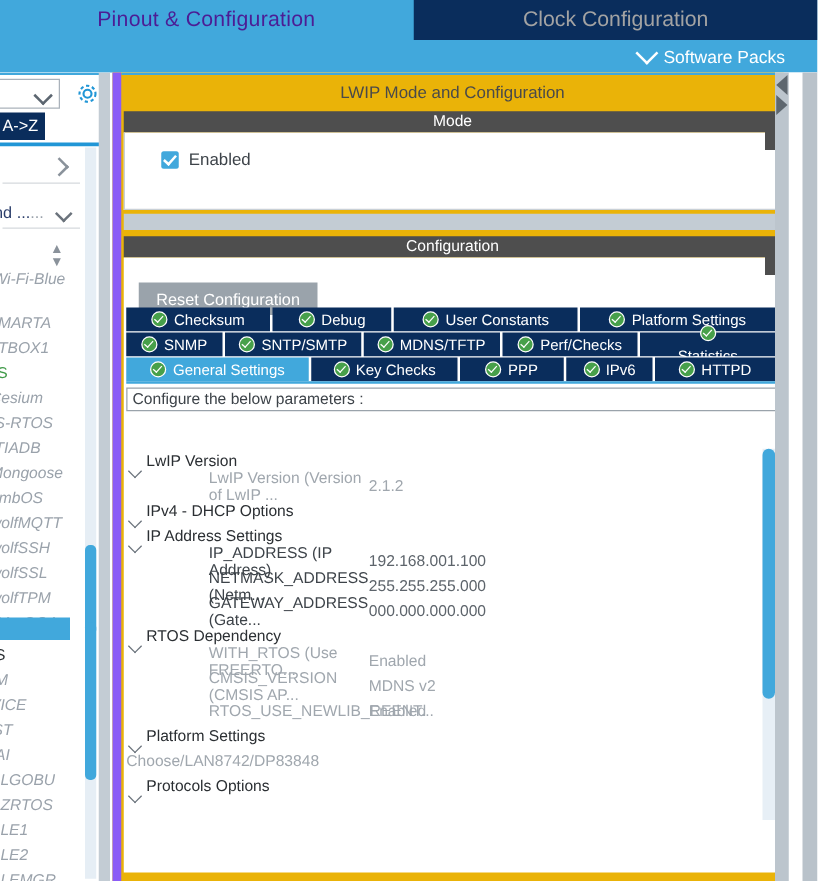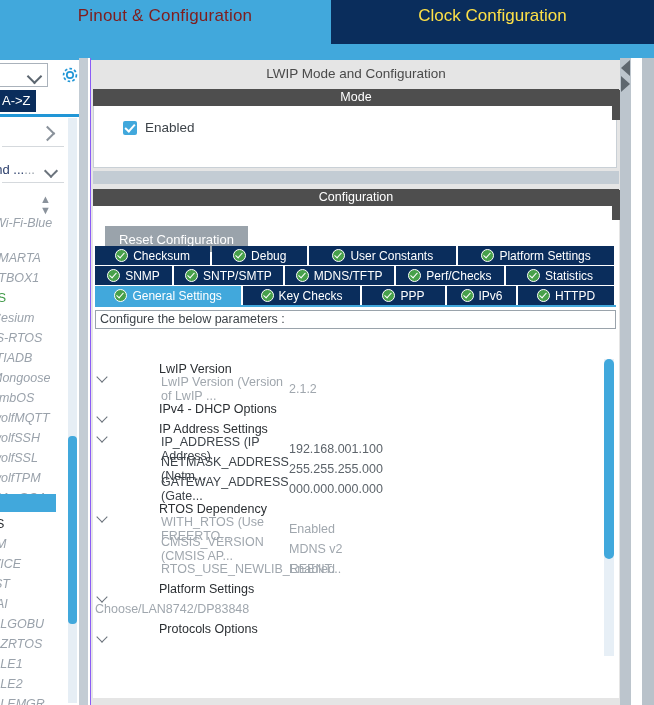--- a/index.html
+++ b/index.html
@@ -11,27 +11,27 @@
   }
   #app { position: relative; width: 654px; height: 705px; }
 
   
   .topbar {
     position: absolute; left: 0; top: 0; width: 654px; height: 58px;
     background: #41a8dc;
   }
   .tab-pinout {
     position: absolute; left: 0; top: 0; width: 330px; height: 32px;
-    background: #41a8dc; color: #7f1d1d;
+    background: #41a8dc; color: #4c1d95;
     font-size: 17px; line-height: 32px; text-align: center;
     letter-spacing: .2px;
   }
   .tab-clock {
-    position: absolute; left: 331px; top: 0; width: 323px; height: 44px;
-    background: #0a2d5c; color: #fde047;
+    position: absolute; left: 331px; top: 0; width: 323px; height: 32px;
+    background: #0a2d5c; color: #a3a3a3;
     font-size: 17px; line-height: 32px; text-align: center;
   }
   .softpacks {
     position: absolute; right: 26px; top: 33px; height: 24px;
     color: #ffffff; font-size: 14px; line-height: 24px;
     display: flex; align-items: center; gap: 7px;
   }
   .chev-down {
     display: inline-block; width: 11px; height: 11px;
     border-right: 2px solid #ffffff; border-bottom: 2px solid #ffffff;
@@ -96,21 +96,21 @@
   }
   .sb-scroll-thumb2 {
     position: absolute; left: 68px; top: 440px; width: 9px; height: 126px;
     background: #41a8dc; border-radius: 4px;
   }
   .sb-gutter { position:absolute; left:79px; top:0; width:9px; height:647px; background:#c3ccd4; }
 
   
   .main {
     position: absolute; left: 90px; top: 58px; width: 530px; height: 647px;
-    background: #e5e5e5; border-left: 1px solid #8b5cf6;
+    background: #eab308; border-left: 7px solid #8b5cf6;
     overflow: hidden;
   }
   .main-topline { position:absolute; left:0; top:0; width:530px; height:2px; background:#41a8dc; }
 
   .section-title {
     position: absolute; left: 2px; top: 4px; width: 526px; height: 24px;
     text-align: center; font-size: 13.5px; color: #4a4a4a; line-height: 24px;
   }
   .band {
     position: absolute; left: 2px; width: 526px; height: 17px;
@@ -215,21 +215,21 @@
   .trow.item { color: #3d4349; }
   .trow.item.dim { color: #a0a7ae; }
   .gcarat {
     width: 16px; display: inline-block; position: relative; flex: none;
   }
   .gcarat::after {
     content: ""; position: absolute; left: 3px; top: 4px; width: 7px; height: 7px;
     border-right: 1.6px solid #6b737c; border-bottom: 1.6px solid #6b737c;
     transform: rotate(45deg);
   }
-  .gname { padding-left: 0px; margin-left: 48px; }
+  .gname { padding-left: 0px; }
   .iname { padding-left: 66px; width: 194px; box-sizing: border-box; }
   .ival { color: #5d646b; }
   .trow.item.dim .ival { color: #a0a7ae; }
 
   .tree-scroll-track {
     position: absolute; left: 511px; top: 153px; width: 10px; height: 297px;
     background: #e7eff6;
   }
   .tree-scroll-thumb {
     position: absolute; left: 511px; top: 153px; width: 10px; height: 200px;
@@ -260,20 +260,24 @@
   .rg-dark2 { position:absolute; left:-8px; top:132px; width:8px; height:30px; background:#4e4e4e; }
 </style>
 </head>
 <body>
 
 <div id="app">
 
   <div class="topbar">
     <div class="tab-pinout">Pinout &amp; Configuration</div>
     <div class="tab-clock">Clock Configuration</div>
+    <div class="softpacks">
+      <span class="chev-down"></span>
+      <span>Software Packs</span>
+    </div>
   </div>
 
   <div class="sidebar">
     <div class="sb-topline"></div>
 
     <div class="sb-combo">
       <span class="carat"></span>
     </div>
     <div class="gear">
       <svg width="20" height="20" viewBox="0 0 20 20">
@@ -376,21 +380,21 @@
           <span>SNTP/SMTP</span>
         </div>
         <div class="ptab" style="width:110px;">
           <span class="okdot"></span>
           <span>MDNS/TFTP</span>
         </div>
         <div class="ptab" style="width:110px;">
           <span class="okdot"></span>
           <span>Perf/Checks</span>
         </div>
-        <div class="ptab" style="width:109px;">
+        <div class="ptab" style="width:109px;flex-direction:column;">
           <span class="okdot"></span>
           <span>Statistics</span>
         </div>
       </div>
 
       <div class="tabrow r3">
         <div class="ptab active" style="width:148px;">
           <span class="okdot"></span>
           <span>General Settings</span>
         </div>

